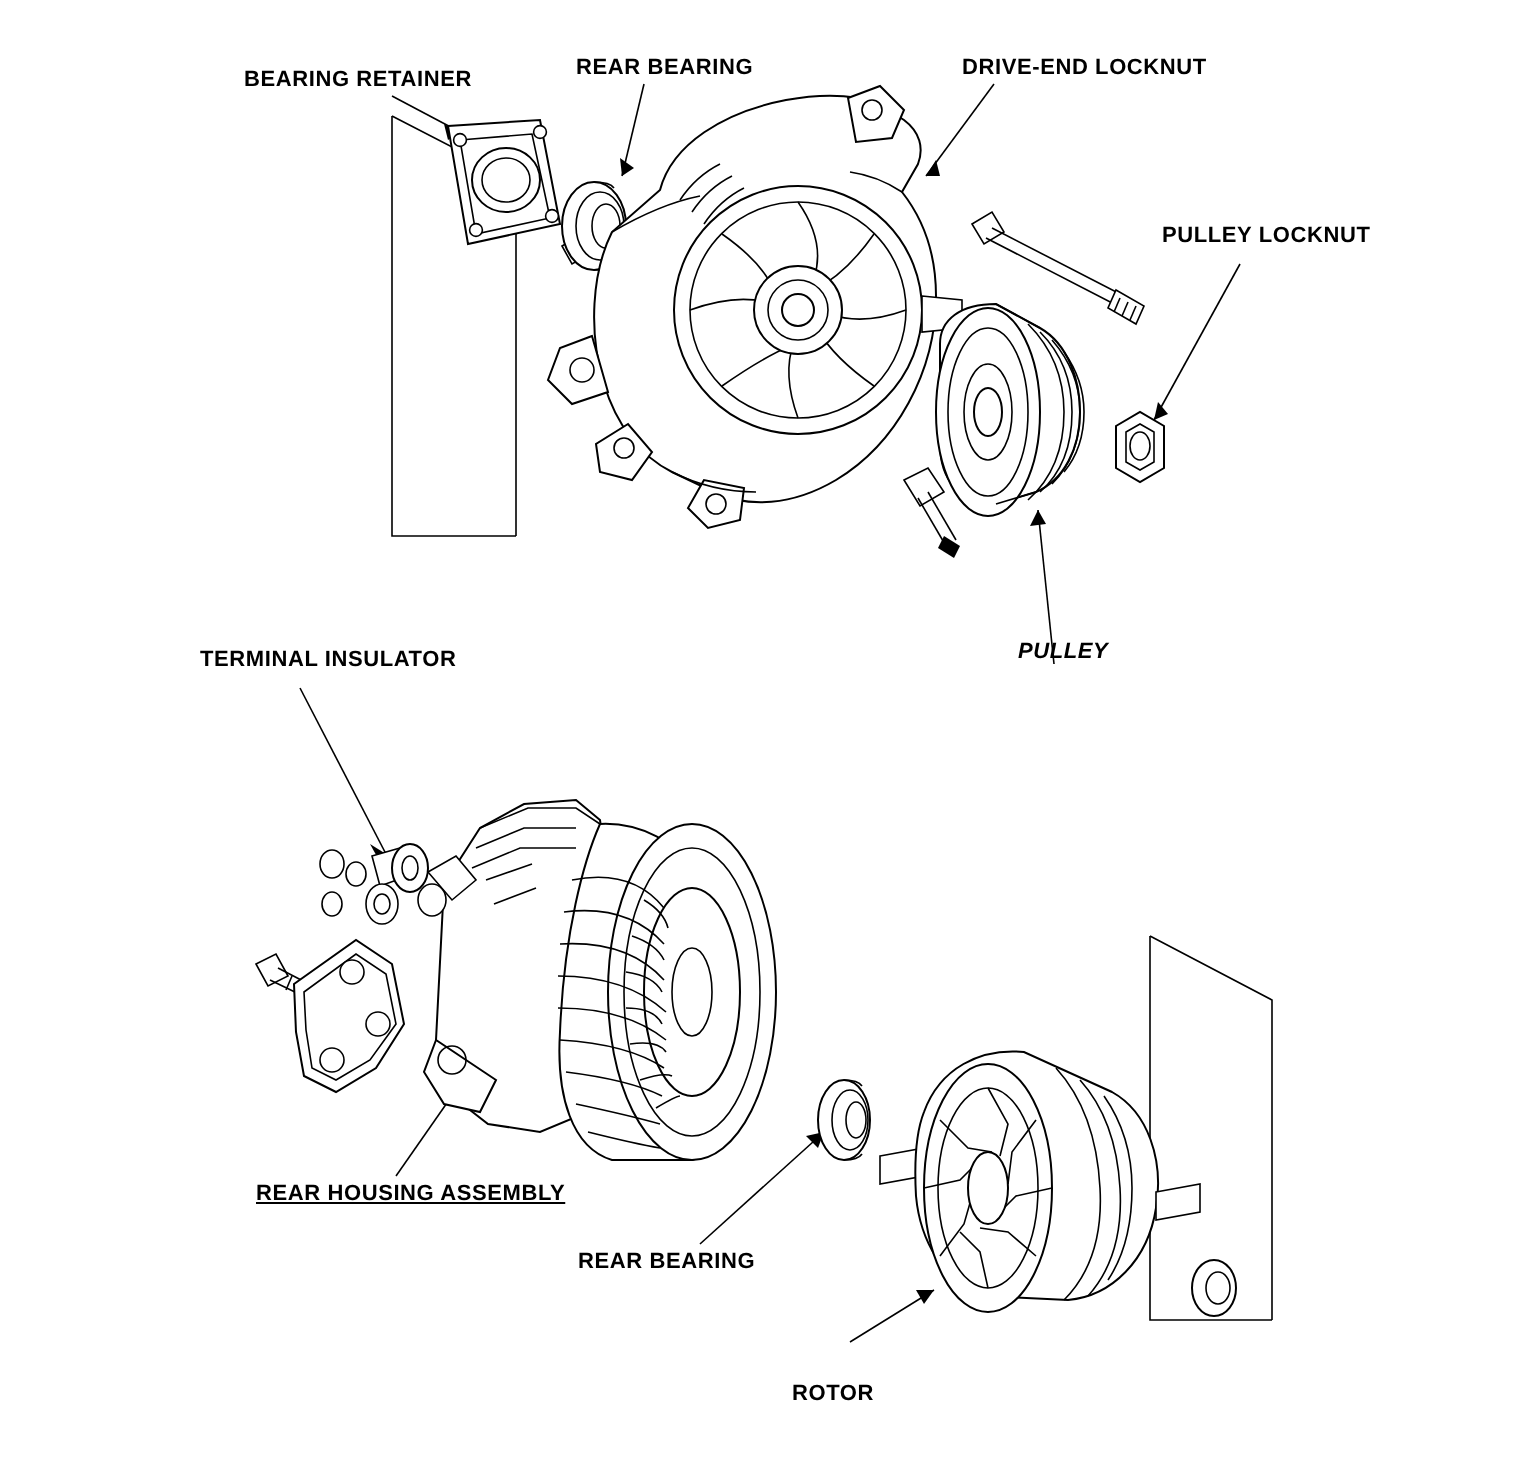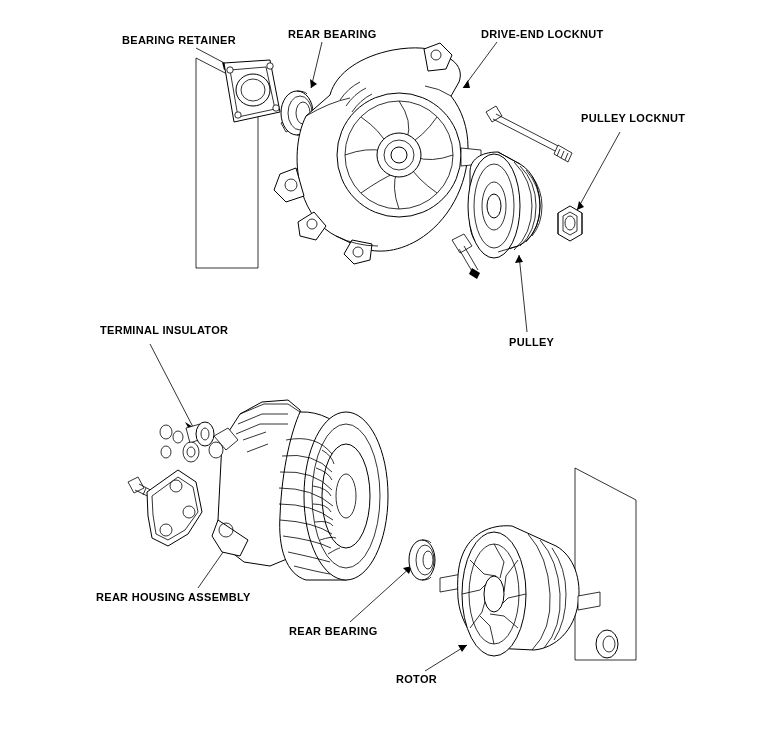--- a/index.html
+++ b/index.html
@@ -390,23 +390,23 @@
   </svg>
 
   <div class="label" style="left:122px; top:34px;">BEARING RETAINER</div>
 
   <div class="label" style="left:288px; top:28px;">REAR BEARING</div>
 
   <div class="label" style="left:481px; top:28px;">DRIVE-END LOCKNUT</div>
 
   <div class="label" style="left:581px; top:112px;">PULLEY LOCKNUT</div>
 
-  <div class="label" style="left:509px; top:336px;">PULLEY</div>
+  <div class="label" style="left:509px; top:320px;font-style:italic;">PULLEY</div>
 
   <div class="label" style="left:100px; top:324px;">TERMINAL INSULATOR</div>
 
-  <div class="label" style="left:96px; top:591px;">REAR HOUSING ASSEMBLY</div>
+  <div class="label" style="left:128px; top:591px;text-decoration:underline;">REAR HOUSING ASSEMBLY</div>
 
   <div class="label" style="left:289px; top:625px;">REAR BEARING</div>
 
-  <div class="label" style="left:396px; top:673px;text-align:right;">ROTOR</div>
+  <div class="label" style="left:396px; top:691px;text-align:right;">ROTOR</div>
 
 </div>
 
 </body></html>

